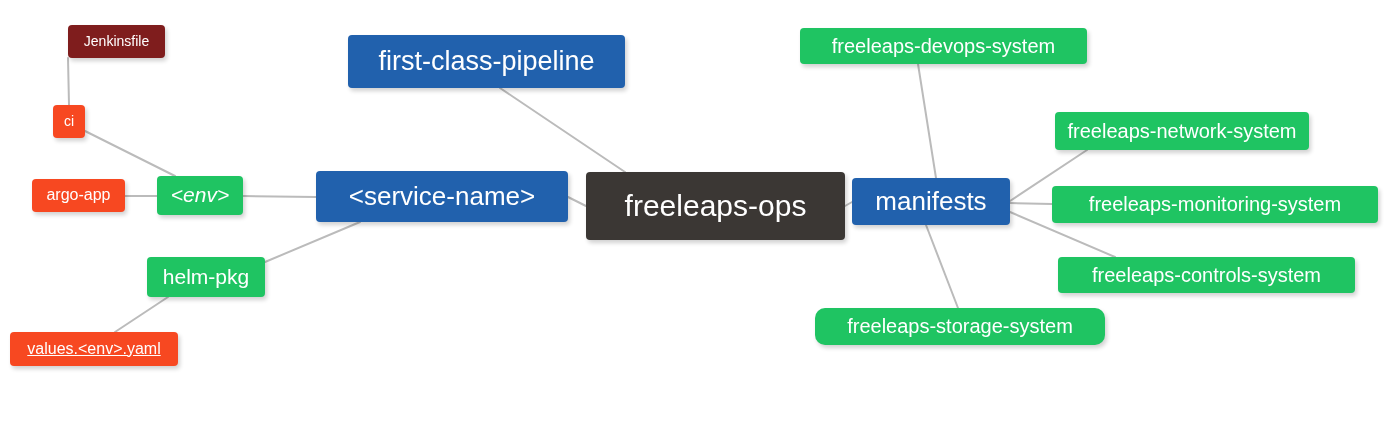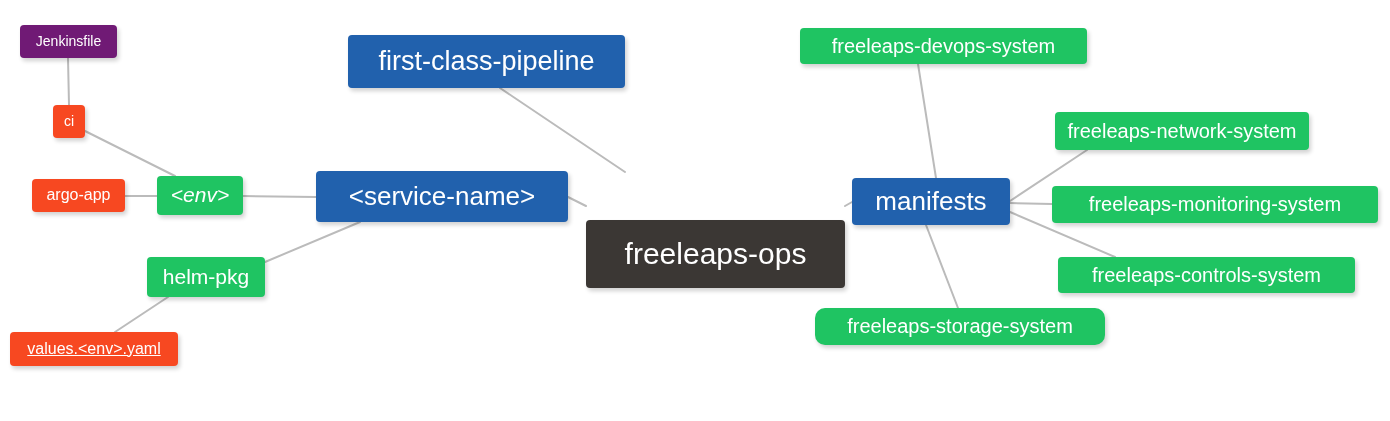--- a/index.html
+++ b/index.html
@@ -44,21 +44,21 @@
     user-select: none;
   }
   .node-label {
     display: block;
     white-space: nowrap;
   }
   
   .c-root    { background: #3b3734; }
   .c-blue    { background: #2161ad; }
   .c-green   { background: #1fc462; text-align: center; }
-  .c-orange  { background: #701a75; }
+  .c-orange  { background: #7f1d1d; margin-left: 48px; }
   .c-red     { background: #f74821; }
 </style>
 </head>
 <body>
 
 <div id="mindmap">
   <svg id="edge-layer" viewBox="0 0 1390 421" xmlns="http://www.w3.org/2000/svg">
       <line x1="586" y1="206" x2="568" y2="197" stroke="#bbbbbb" stroke-width="2" stroke-linecap="round"></line>
       <line x1="625" y1="172" x2="500" y2="88" stroke="#bbbbbb" stroke-width="2" stroke-linecap="round"></line>
       <line x1="845" y1="206" x2="852" y2="202" stroke="#bbbbbb" stroke-width="2" stroke-linecap="round"></line>
@@ -68,21 +68,21 @@
       <line x1="157" y1="196" x2="125" y2="196" stroke="#bbbbbb" stroke-width="2" stroke-linecap="round"></line>
       <line x1="69" y1="105" x2="68" y2="58" stroke="#bbbbbb" stroke-width="2" stroke-linecap="round"></line>
       <line x1="168" y1="297" x2="115" y2="332" stroke="#bbbbbb" stroke-width="2" stroke-linecap="round"></line>
       <line x1="936" y1="178" x2="918" y2="64" stroke="#bbbbbb" stroke-width="2" stroke-linecap="round"></line>
       <line x1="1010" y1="201" x2="1087" y2="150" stroke="#bbbbbb" stroke-width="2" stroke-linecap="round"></line>
       <line x1="1010" y1="203" x2="1052" y2="204" stroke="#bbbbbb" stroke-width="2" stroke-linecap="round"></line>
       <line x1="1010" y1="212" x2="1115" y2="257" stroke="#bbbbbb" stroke-width="2" stroke-linecap="round"></line>
       <line x1="926" y1="225" x2="958" y2="308" stroke="#bbbbbb" stroke-width="2" stroke-linecap="round"></line>
     </svg>
   <div id="node-layer">
-      <div class="node c-root" style="left: 586px; top: 172px; width: 259px; height: 68px; font-size: 30px; margin-top: 48px;">
+      <div class="node c-root" style="left: 586px; top: 172px; width: 259px; height: 68px; font-size: 30px;">
         <span class="node-label">freeleaps-ops</span>
       </div>
       <div class="node c-blue" style="left: 316px; top: 171px; width: 252px; height: 51px; font-size: 26px;">
         <span class="node-label">&lt;service-name&gt;</span>
       </div>
       <div class="node c-blue" style="left: 314px; top: 35px; width: 277px; height: 53px; font-size: 27px; margin-left: 34px;">
         <span class="node-label">first-class-pipeline</span>
       </div>
       <div class="node c-blue" style="left: 852px; top: 178px; width: 158px; height: 47px; font-size: 26px;">
         <span class="node-label">manifests</span>

